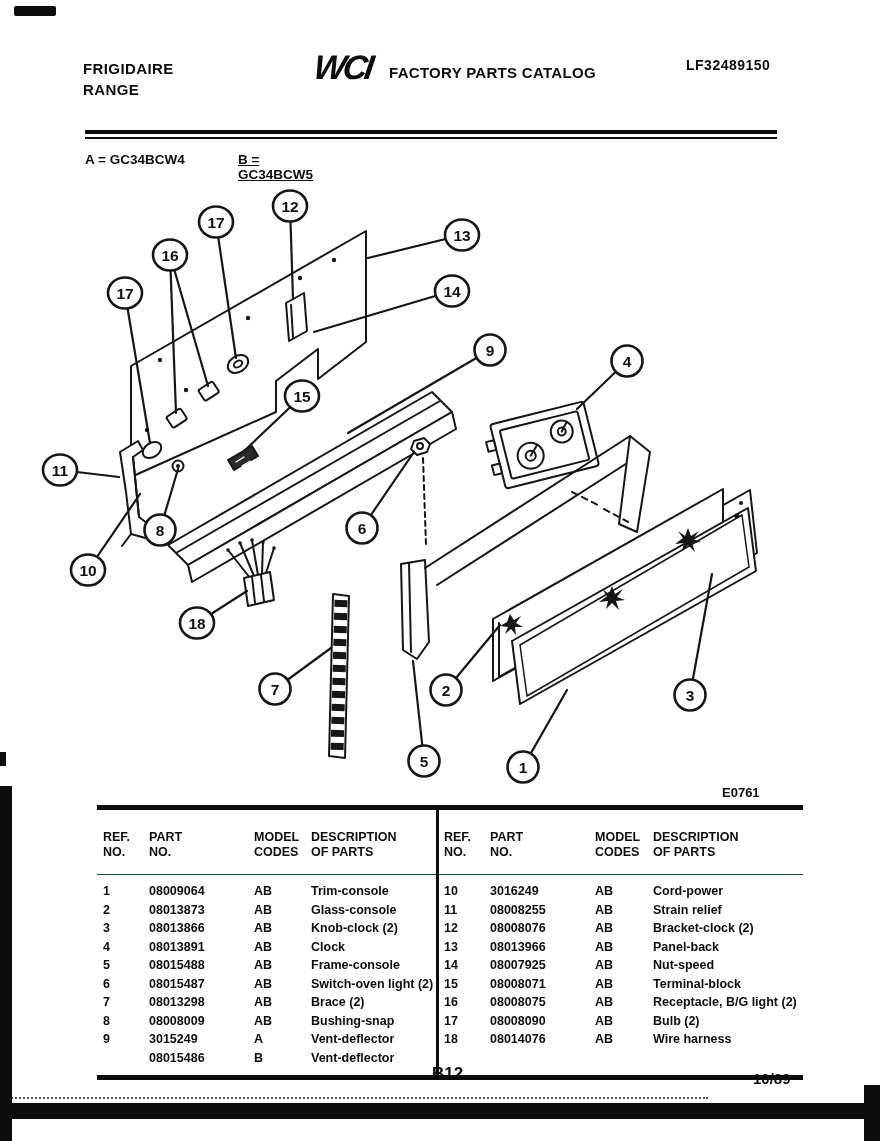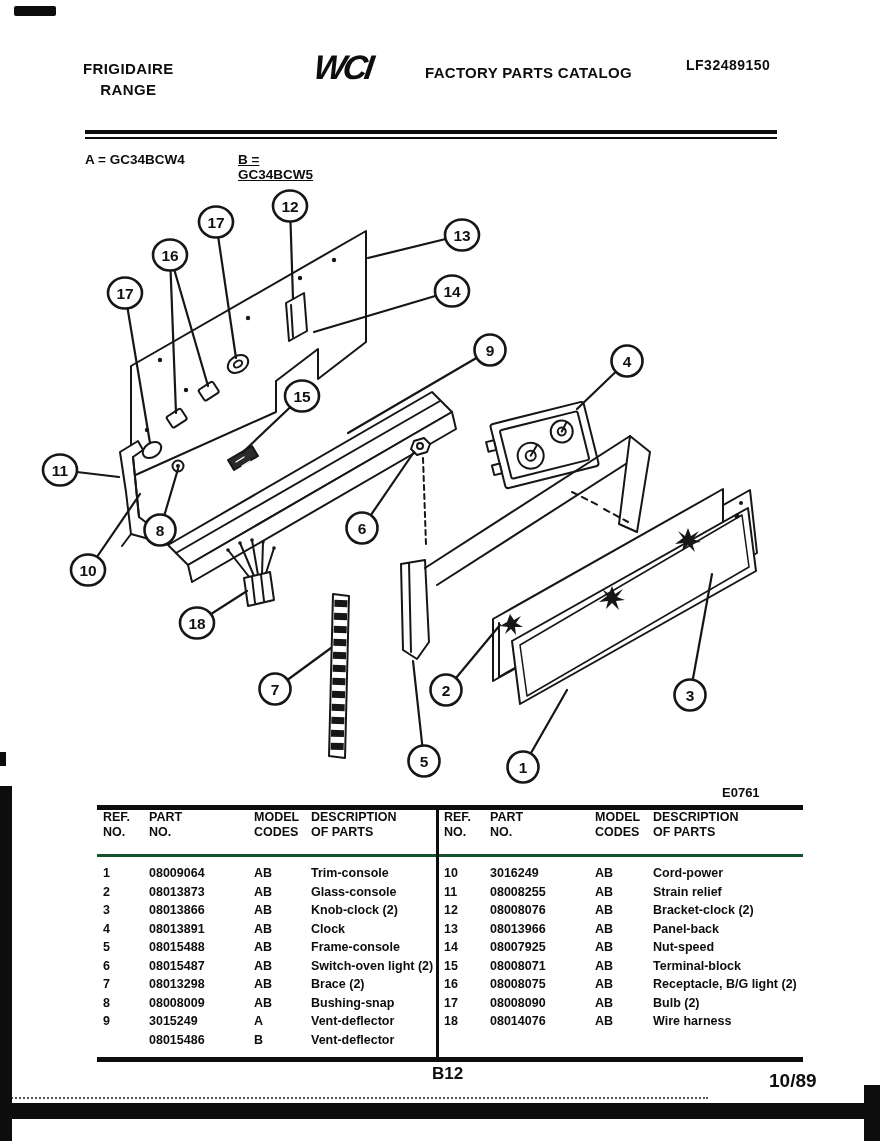--- a/index.html
+++ b/index.html
@@ -3,45 +3,45 @@
 <meta charset="utf-8">
 <style>
   html,body{margin:0;padding:0;}
   body{
     width:880px;height:1141px;position:relative;background:#fff;
     font-family:"Liberation Sans",sans-serif;font-weight:bold;color:#0d0d0d;
     overflow:hidden;
   }
   .abs{position:absolute;}
   
-  .brand{left:83px;top:58px;font-size:15px;letter-spacing:.4px;line-height:21px;text-align:center;}
+  .brand{left:83px;top:58px;font-size:15px;letter-spacing:.4px;line-height:21px;}
   .logo{left:314px;top:48px;font-size:34px;font-style:italic;font-weight:900;
         letter-spacing:-3px;transform:skewX(-8deg);}
-  .cat-title{left:389px;top:64px;font-size:15px;letter-spacing:.3px;margin-left:36px;}
+  .cat-title{left:389px;top:64px;font-size:15px;letter-spacing:.3px;}
   .doc-num{left:686px;top:57px;font-size:14px;letter-spacing:.5px;text-align:center;}
   .rule1{left:85px;top:130px;width:692px;height:4px;background:#0d0d0d;}
   .rule2{left:85px;top:137px;width:692px;height:2px;background:#0d0d0d;}
   .models{left:85px;top:152px;font-size:13.5px;}
   .model-b{position:absolute;left:153px;top:0;text-decoration:underline;}
   .fig-code{left:722px;top:785px;font-size:13px;}
   
   .ptable{left:97px;top:805px;width:706px;border-top:5px solid #0d0d0d;border-bottom:5px solid #0d0d0d;
           display:flex;}
   .thalf{position:relative;}
   .thalf.left{width:339px;}
   .thalf.right{width:364px;border-left:3px solid #0d0d0d;}
-  .thead{display:grid;height:44px;padding-top:0;border-bottom:3px solid #14532d;
+  .thead{display:grid;height:44px;padding-top:20px;border-bottom:1px solid #14532d;
          font-size:12.5px;line-height:15px;}
   .trows{padding-top:7px;padding-bottom:8px;min-height:180px;}
   .trow{display:grid;height:18.5px;line-height:18.5px;font-size:12.5px;white-space:nowrap;}
   .thalf.left .thead,.thalf.left .trow{grid-template-columns:46px 105px 57px auto;padding-left:6px;}
   .thalf.right .thead,.thalf.right .trow{grid-template-columns:46px 105px 58px auto;padding-left:5px;}
   
   .page-num{left:432px;top:1064px;font-size:17px;}
-  .date-code{left:753px;top:1070px;font-size:19px;margin-left:16px;}
+  .date-code{left:753px;top:1070px;font-size:15px;}
   .bar-bottom{left:0;top:1103px;width:880px;height:16px;background:#0d0d0d;}
   .speckle{left:8px;top:1097px;width:700px;height:0;border-top:2px dotted #555;}
   .bar-left{left:0;top:786px;width:12px;height:355px;background:#0d0d0d;}
   .bar-left2{left:0;top:752px;width:6px;height:14px;background:#0d0d0d;}
   .bar-right{left:864px;top:1085px;width:16px;height:56px;background:#0d0d0d;}
   .smudge{left:14px;top:6px;width:42px;height:10px;background:#0d0d0d;border-radius:2px;}
   svg text{font-family:"Liberation Sans",sans-serif;font-weight:bold;}
 </style>
 </head>
 <body>

